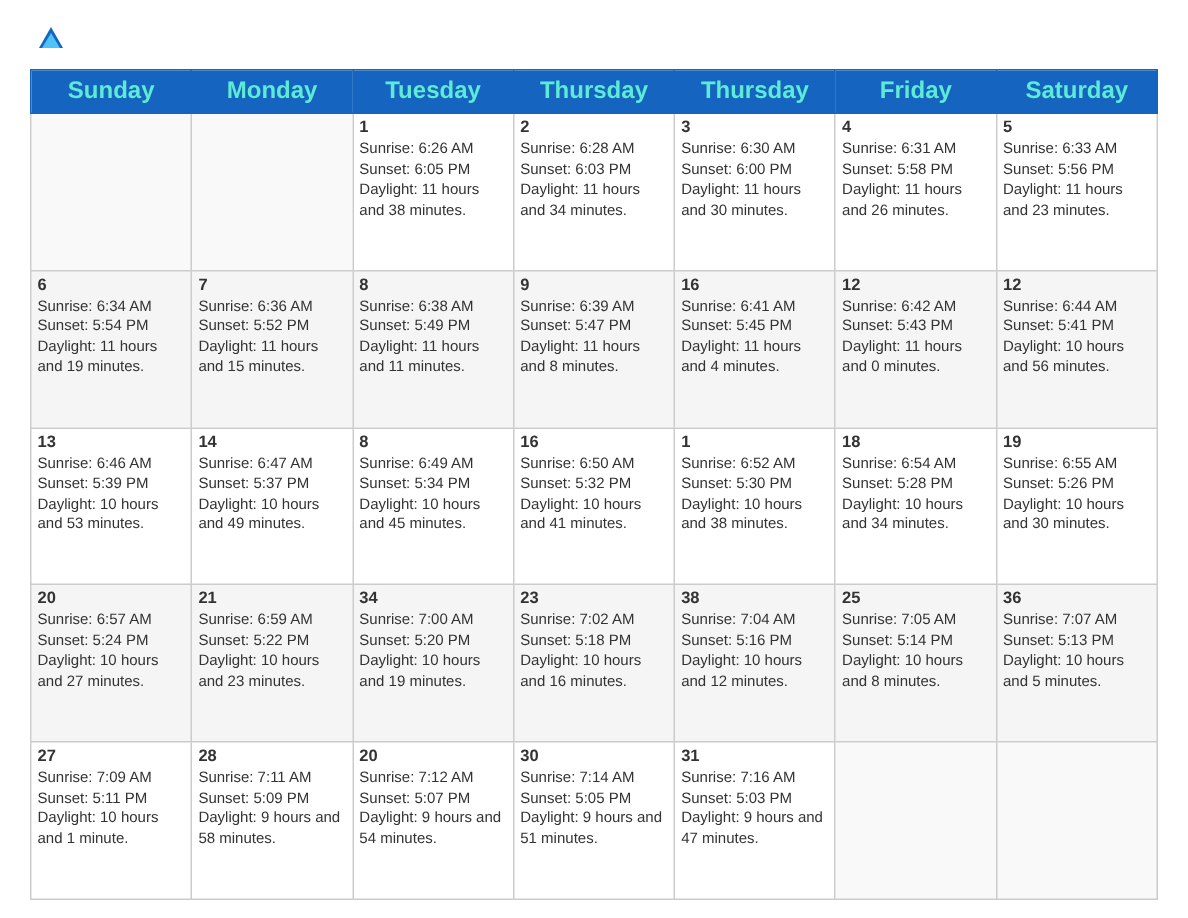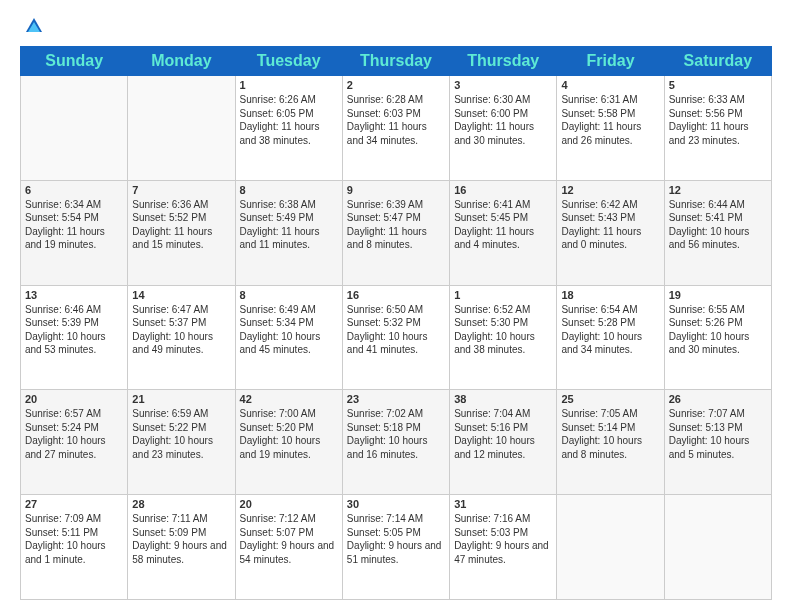--- a/index.html
+++ b/index.html
@@ -226,37 +226,37 @@
         <tr>
           <td>
             <span class="day-num">20</span>
             <div class="day-info">Sunrise: 6:57 AM<br>Sunset: 5:24 PM<br>Daylight: 10 hours and 27 minutes.</div>
           </td>
           <td>
             <span class="day-num">21</span>
             <div class="day-info">Sunrise: 6:59 AM<br>Sunset: 5:22 PM<br>Daylight: 10 hours and 23 minutes.</div>
           </td>
           <td>
-            <span class="day-num">42</span>
+            <span class="day-num">34</span>
             <div class="day-info">Sunrise: 7:00 AM<br>Sunset: 5:20 PM<br>Daylight: 10 hours and 19 minutes.</div>
           </td>
           <td>
             <span class="day-num">23</span>
             <div class="day-info">Sunrise: 7:02 AM<br>Sunset: 5:18 PM<br>Daylight: 10 hours and 16 minutes.</div>
           </td>
           <td>
             <span class="day-num">38</span>
             <div class="day-info">Sunrise: 7:04 AM<br>Sunset: 5:16 PM<br>Daylight: 10 hours and 12 minutes.</div>
           </td>
           <td>
             <span class="day-num">25</span>
             <div class="day-info">Sunrise: 7:05 AM<br>Sunset: 5:14 PM<br>Daylight: 10 hours and 8 minutes.</div>
           </td>
           <td>
-            <span class="day-num">26</span>
+            <span class="day-num">36</span>
             <div class="day-info">Sunrise: 7:07 AM<br>Sunset: 5:13 PM<br>Daylight: 10 hours and 5 minutes.</div>
           </td>
         </tr>
         <tr>
           <td>
             <span class="day-num">27</span>
             <div class="day-info">Sunrise: 7:09 AM<br>Sunset: 5:11 PM<br>Daylight: 10 hours and 1 minute.</div>
           </td>
           <td>
             <span class="day-num">28</span>

